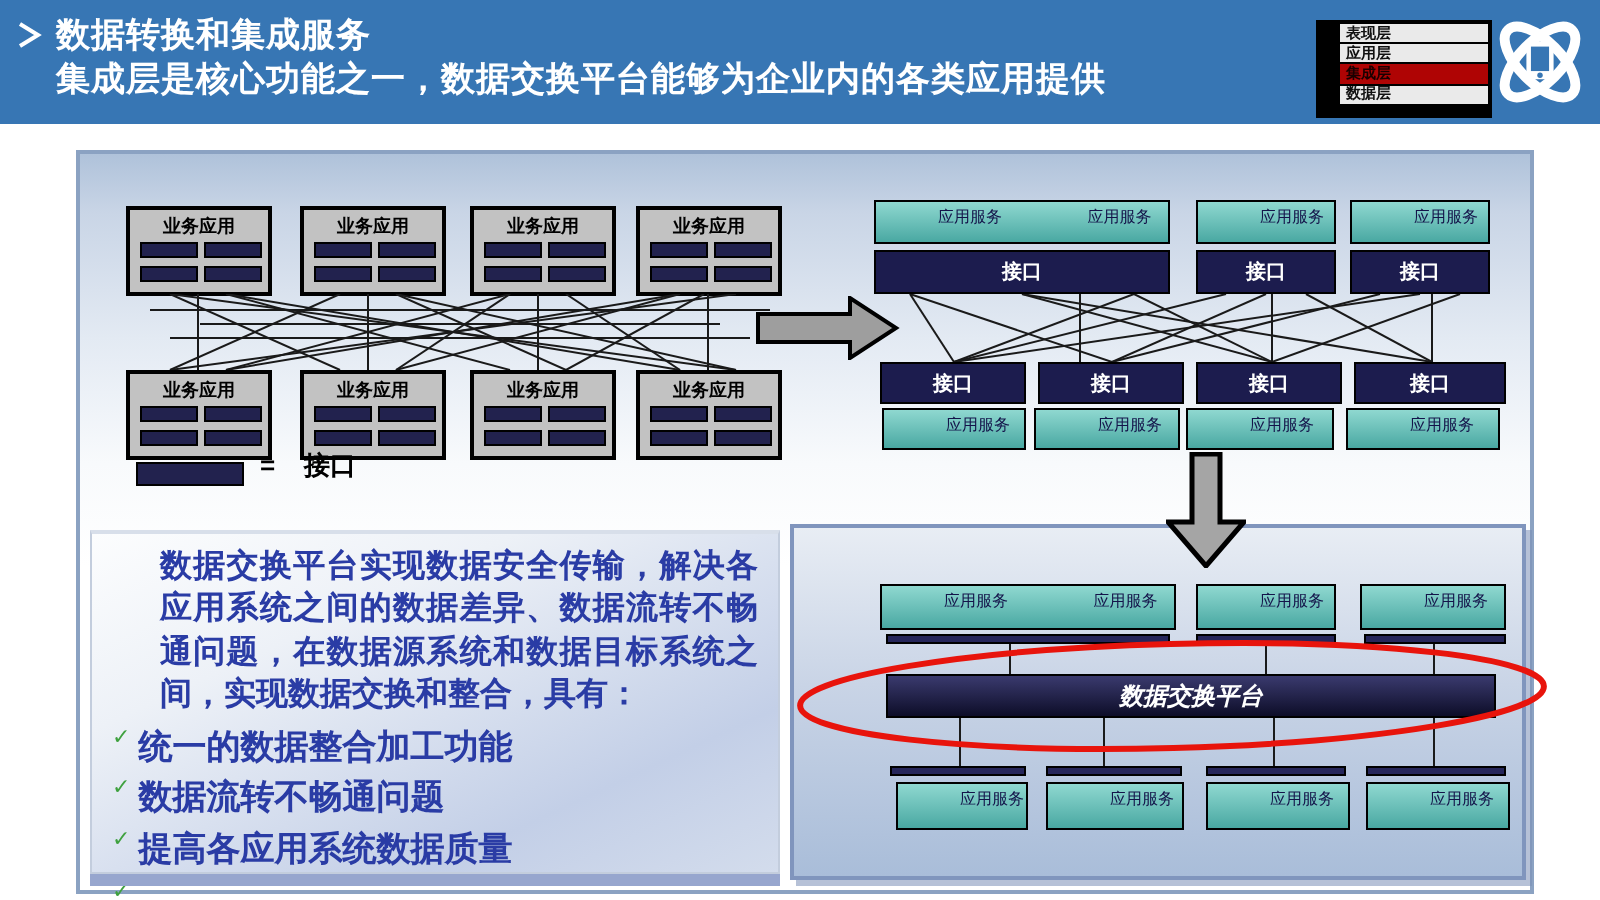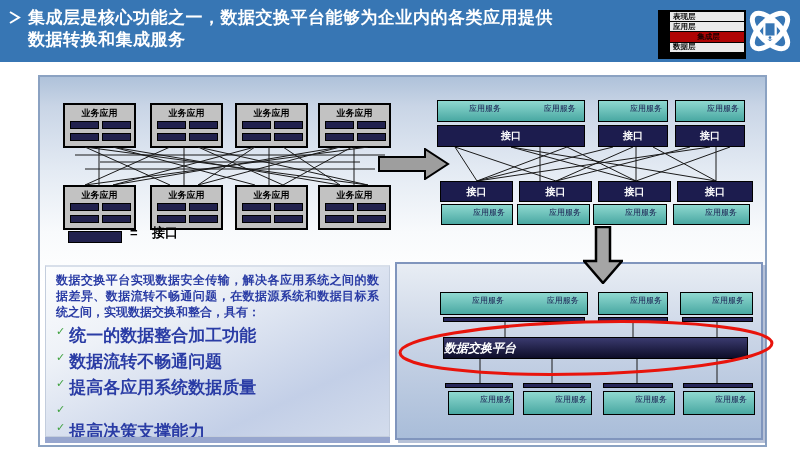--- a/index.html
+++ b/index.html
@@ -8,21 +8,21 @@
   
   .header{position:absolute;left:0;top:0;width:800px;height:62px;background:#3776B4;}
   .title{position:absolute;left:28px;top:7px;width:620px;color:#fff;font-weight:bold;
          font-size:17px;line-height:1.32;letter-spacing:.5px;}
   .bullet-icon{position:absolute;left:8px;top:10px;}
   
   .ltable{position:absolute;left:658px;top:10px;width:74px;height:45px;border:2px solid #000;background:#000;padding-left:10px;}
   .lt-row{height:9.2px;background:#EAEAEA;border-bottom:1px solid #000;display:flex;align-items:center;
           padding-left:3px;font-size:7.5px;font-weight:bold;color:#111;line-height:1;}
   .lt-row:last-child{border-bottom:none;}
-  .lt-row.hl{background:#AF0404;color:#1a0000;justify-content:center;}
+  .lt-row.hl{background:#AF0404;color:#1a0000;}
   
   .logo{position:absolute;left:741px;top:2px;}
   
   .bigpanel{position:absolute;left:38px;top:75px;width:725px;height:368px;
     border:2px solid #8BA2C2;
     background:linear-gradient(to bottom,#AFC2DA 0%,#C9D5E6 8%,#E3EAF3 25%,#F8FAFC 42%,#FFFFFF 56%,#FFFFFF 100%);}
   
   .bizbox{position:absolute;width:73px;height:45px;background:#C2C2C2;border:2px solid #000;box-sizing:border-box;}
   .bizbox .t{display:block;text-align:center;font-size:9px;font-weight:bold;color:#000;margin-top:2px;}
   .bizbox .bars{position:absolute;left:5px;top:16px;width:61px;display:grid;
@@ -33,32 +33,32 @@
         border:1.5px solid #000;box-sizing:border-box;}
   .teal .lbl{position:absolute;left:-13px;top:2px;font-size:8px;font-weight:normal;color:#14144A;white-space:nowrap;margin-left:44px;}
   .teal .lbl.mid{left:50%;transform:translateX(-35%);}
   
   .ibar{position:absolute;background:#1C1C4E;border:1px solid #000;box-sizing:border-box;
         color:#fff;font-weight:bold;font-size:10px;display:flex;align-items:center;justify-content:center;}
   .thinbar{position:absolute;height:5px;background:#26265A;border:1px solid #000;box-sizing:border-box;}
   
   .platform{position:absolute;left:443px;top:337px;width:305px;height:22px;
     background:linear-gradient(to bottom,#3A3A6E,#0D0D28);border:1px solid #000;box-sizing:border-box;
-    color:#fff;font-weight:bold;font-style:italic;font-size:12px;display:flex;align-items:center;justify-content:flex-start;
+    color:#fff;font-weight:bold;font-style:italic;font-size:12px;display:flex;align-items:center;justify-content:center;
     z-index:3;}
   
   .iface-legend-bar{position:absolute;left:68px;top:231px;width:52px;height:10px;background:#22224E;border:1px solid #000;}
   .iface-eq{position:absolute;left:130px;top:225px;font-size:13px;font-weight:bold;color:#000;}
   .iface-lbl{position:absolute;left:152px;top:224px;font-size:13px;font-weight:bold;color:#000;}
   
   .textpanel{position:absolute;left:45px;top:265px;width:345px;height:172px;box-sizing:border-box;
     border:1px solid #C3CDDD;border-top:2px solid #D8DFEA;
     background:linear-gradient(155deg,#FCFDFE 0%,#EDF1F7 30%,#C3CFE7 75%,#D3DCEC 100%);
     padding:6px 10px 0 10px;}
-  .textpanel .para{color:#2A3CA5;font-weight:bold;font-size:12px;line-height:1.33;text-align:justify;}
+  .textpanel .para{color:#2A3CA5;font-weight:bold;font-size:16px;line-height:1.33;text-align:justify;margin-left:24px;}
   .bullet-row{display:flex;align-items:flex-start;margin-top:4.5px;line-height:1.25;}
   .bullet-row .check{color:#3FA13F;font-weight:bold;font-size:11px;margin-right:4px;}
   .bullet-row .btext{color:#2A3CA5;font-weight:bold;font-size:17px;}
   .bottomstrip{position:absolute;left:45px;top:437px;width:345px;height:6px;background:#97A6CE;}
   
   .diagpanel{position:absolute;left:395px;top:262px;width:368px;height:178px;box-sizing:border-box;
     border:2px solid #8095BD;box-shadow:3px 3px 0 rgba(122,142,182,.55);
     background:linear-gradient(to bottom,#E8EDF4 0%,#C9D4E6 45%,#A9BDD9 100%);}
   svg.lines{position:absolute;z-index:1;}
   .arrow{position:absolute;z-index:4;}
@@ -69,22 +69,22 @@
 
 <div class="slide">
 
   <div class="header">
     <span class="bullet-icon">
       <svg width="15" height="15">
           <path d="M2,2 L11,7.5 L2,13" fill="none" stroke="#fff" stroke-width="2"></path>
         </svg>
     </span>
     <div class="title">
+      <div>数据转换和集成服务</div>
       <div>集成层是核心功能之一，数据交换平台能够为企业内的各类应用提供</div>
-      <div>数据转换和集成服务</div>
     </div>
 
     <div class="ltable">
       <div class="lt-row">
           <span>表现层</span>
         </div>
       <div class="lt-row">
           <span>应用层</span>
         </div>
       <div class="lt-row hl">

